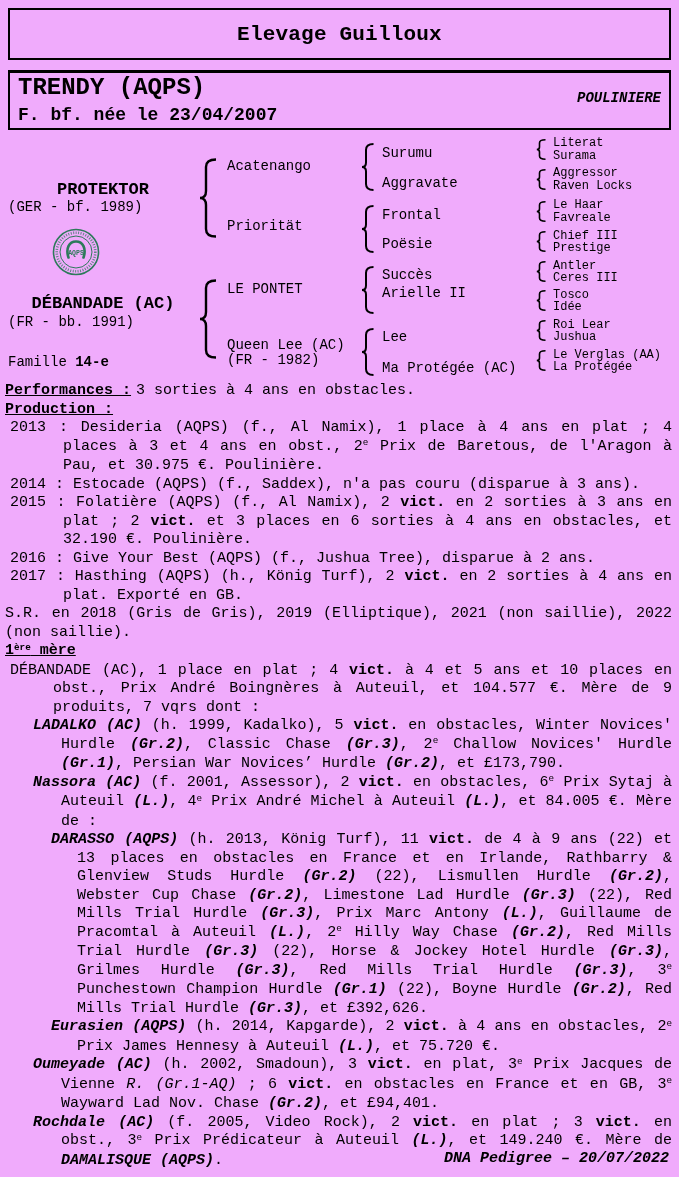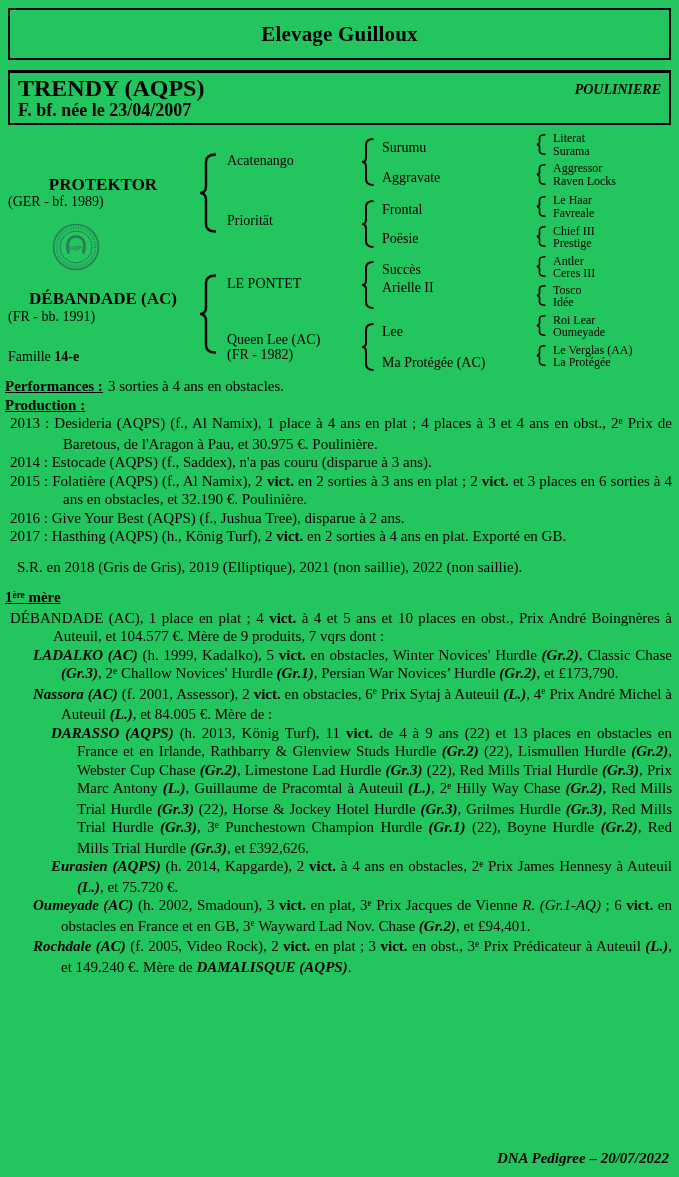--- a/index.html
+++ b/index.html
@@ -1,26 +1,26 @@
 <!DOCTYPE html>
 <html><head>
 <meta charset="utf-8">
 <style>
   html,body{margin:0;padding:0;background:#fff;}
-  .page{position:relative;width:679px;height:1177px;background:#22c55e;color:#000;
-        font-family:Liberation Serif, serif;overflow:hidden;}
+  .page{position:relative;width:679px;height:1177px;background:#f0abfc;color:#000;
+        font-family:Liberation Mono, monospace;overflow:hidden;}
 
   
   .title-box{margin:8px 8px 0;height:48px;border:2px solid #000;
              display:flex;align-items:center;justify-content:center;}
   .farm-title{font-size:21px;font-weight:bold;letter-spacing:.2px;}
   .horse-box{margin:10px 8px 0;border:2px solid #000;border-top-width:3px;padding:2px 8px 4px;}
   .horse-top{display:flex;justify-content:space-between;align-items:flex-start;}
   .horse-name{font-size:24px;font-weight:bold;line-height:26px;}
-  .horse-role{font-size:14px;font-weight:bold;font-style:italic;padding-top:7px;}
+  .horse-role{font-size:14px;font-weight:bold;font-style:italic;padding-top:7px;margin-top:8px;}
   .horse-birth{font-size:18px;font-weight:bold;line-height:18px;}
 
   
   .tree{position:relative;height:246px;margin-top:6px;font-size:14px;}
   .tree>div{position:absolute;white-space:nowrap;line-height:14px;}
   .g1name{left:8px;width:190px;text-align:center;font-weight:bold;font-size:17px;}
   .g1sub,.fam{left:8px;width:190px;font-size:14px;}
   .logo-wrap{left:52px;top:92px;}
   .g2{left:227px;}
   .g3{left:382px;line-height:13px;}
@@ -32,21 +32,21 @@
   .sechdr{font-weight:bold;text-decoration:underline;}
   .perf{margin:12px 0 0;}
   .perf .sechdr{margin-right:5px;}
   .prodhdr{margin:7px 0 0;}
   .marehdr{margin:13px 0 1px;}
   .para{text-align:justify;margin:0;}
   .prod{margin-left:58px;text-indent:-53px;}
   .m0{margin-left:48px;text-indent:-43px;}
   .m1{margin-left:56px;text-indent:-28px;}
   .m2{margin-left:72px;text-indent:-26px;}
-  .sr{margin:12px;}
+  .sr{margin:0;}
 
   .b{font-weight:bold;}
   .i{font-style:italic;}
   .bi{font-weight:bold;font-style:italic;}
   .sup{font-size:.62em;position:relative;top:-.45em;}
 
   .footer{position:absolute;right:10px;top:1150px;font-size:15px;font-weight:bold;font-style:italic;}
 </style>
 </head>
 <body>
@@ -149,21 +149,21 @@
     <div class="g4" style="top:43px">Raven Locks</div>
     <div class="g4" style="top:62px">Le Haar</div>
     <div class="g4" style="top:75px">Favreale</div>
     <div class="g4" style="top:93px">Chief III</div>
     <div class="g4" style="top:105px">Prestige</div>
     <div class="g4" style="top:123px">Antler</div>
     <div class="g4" style="top:135px">Ceres III</div>
     <div class="g4" style="top:152px">Tosco</div>
     <div class="g4" style="top:164px">Idée</div>
     <div class="g4" style="top:182px">Roi Lear</div>
-    <div class="g4" style="top:194px">Oumeyade</div>
+    <div class="g4" style="top:194px">Jushua</div>
     <div class="g4" style="top:212px">Le Verglas (AA)</div>
     <div class="g4" style="top:224px">La Protégée</div>
   </div>
 
   <div class="content">
 
     <p class="para perf"><span class="sechdr">Performances :</span><span>3 sorties à 4 ans en obstacles.</span></p>
 
     <p class="para prodhdr"><span class="sechdr">Production :</span></p>
     <p class="para prod"><span>2013 : Desideria (AQPS) (f., Al Namix), 1 place à 4 ans en plat ; 4 places à 3 et 4 ans en obst., 2</span><span class="sup">e</span><span> Prix de Baretous, de l'Aragon à Pau, et 30.975 €. Poulinière.</span></p>

